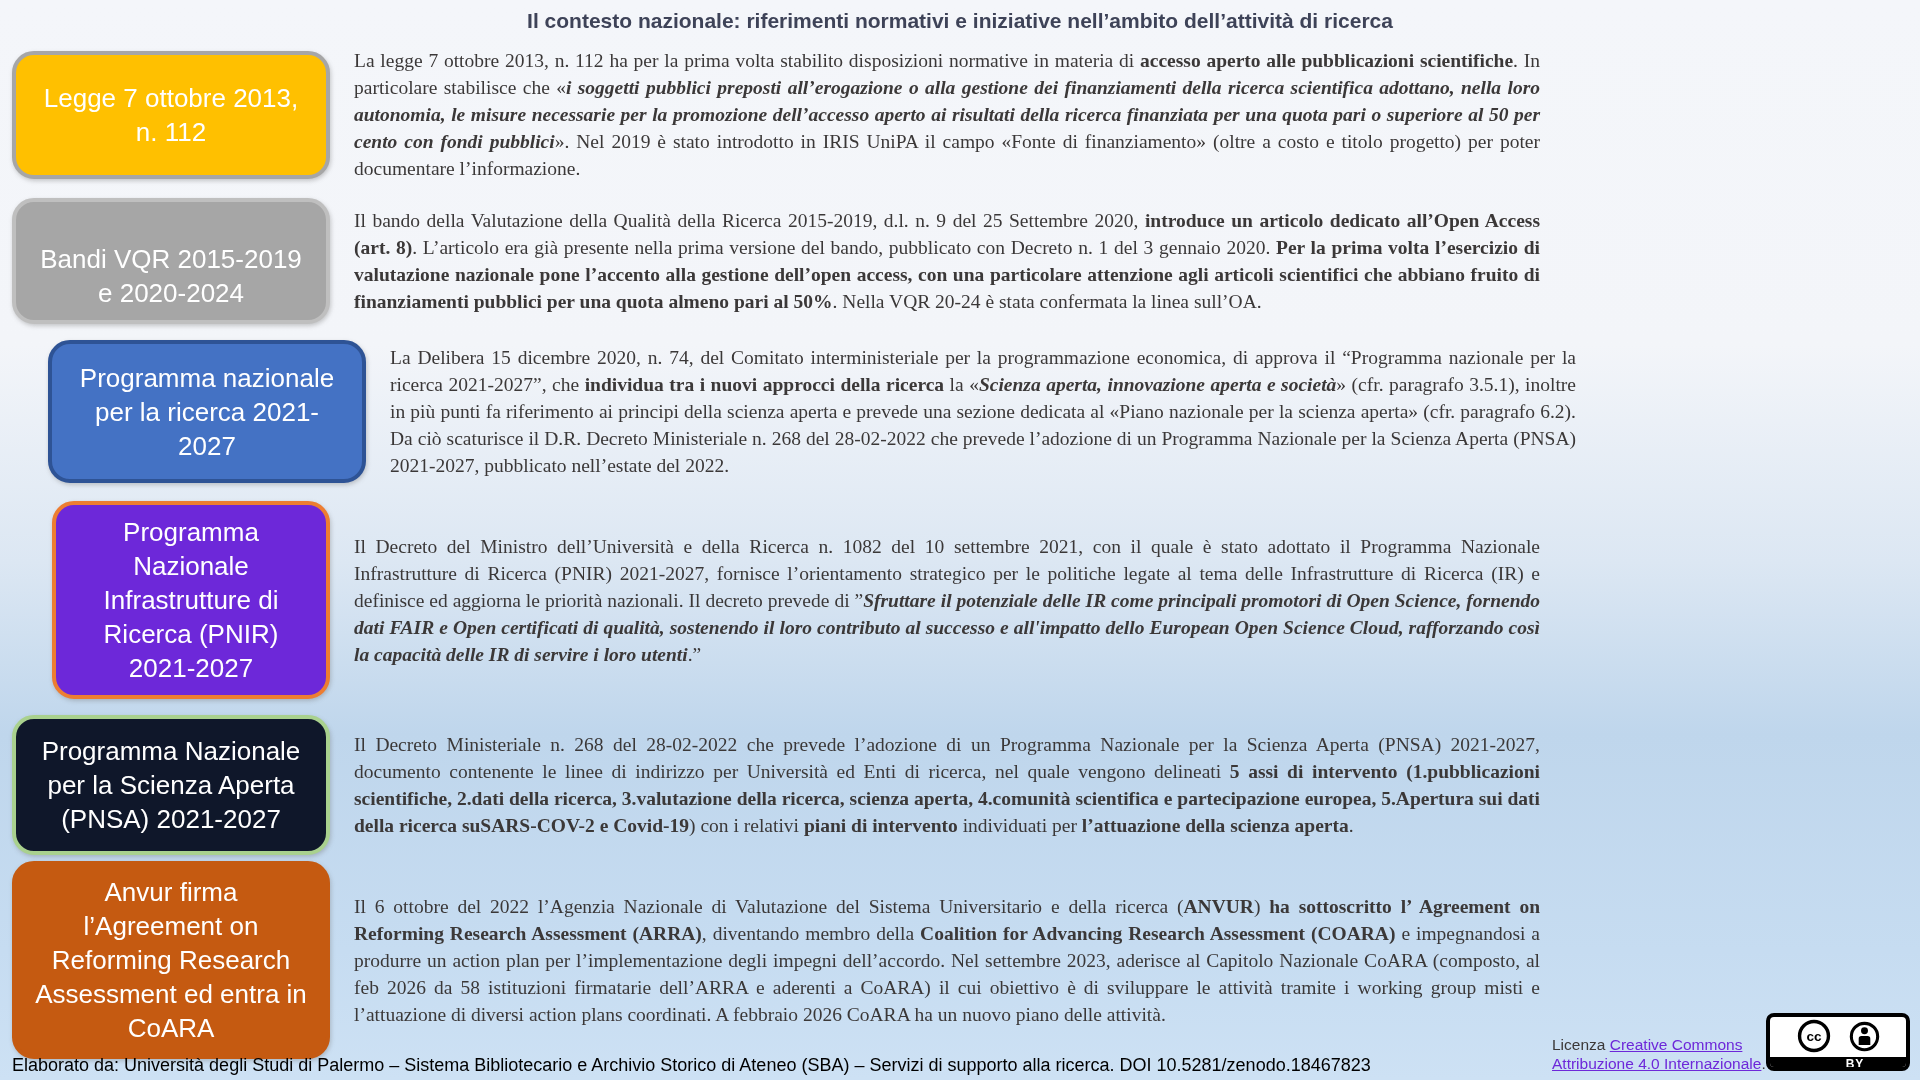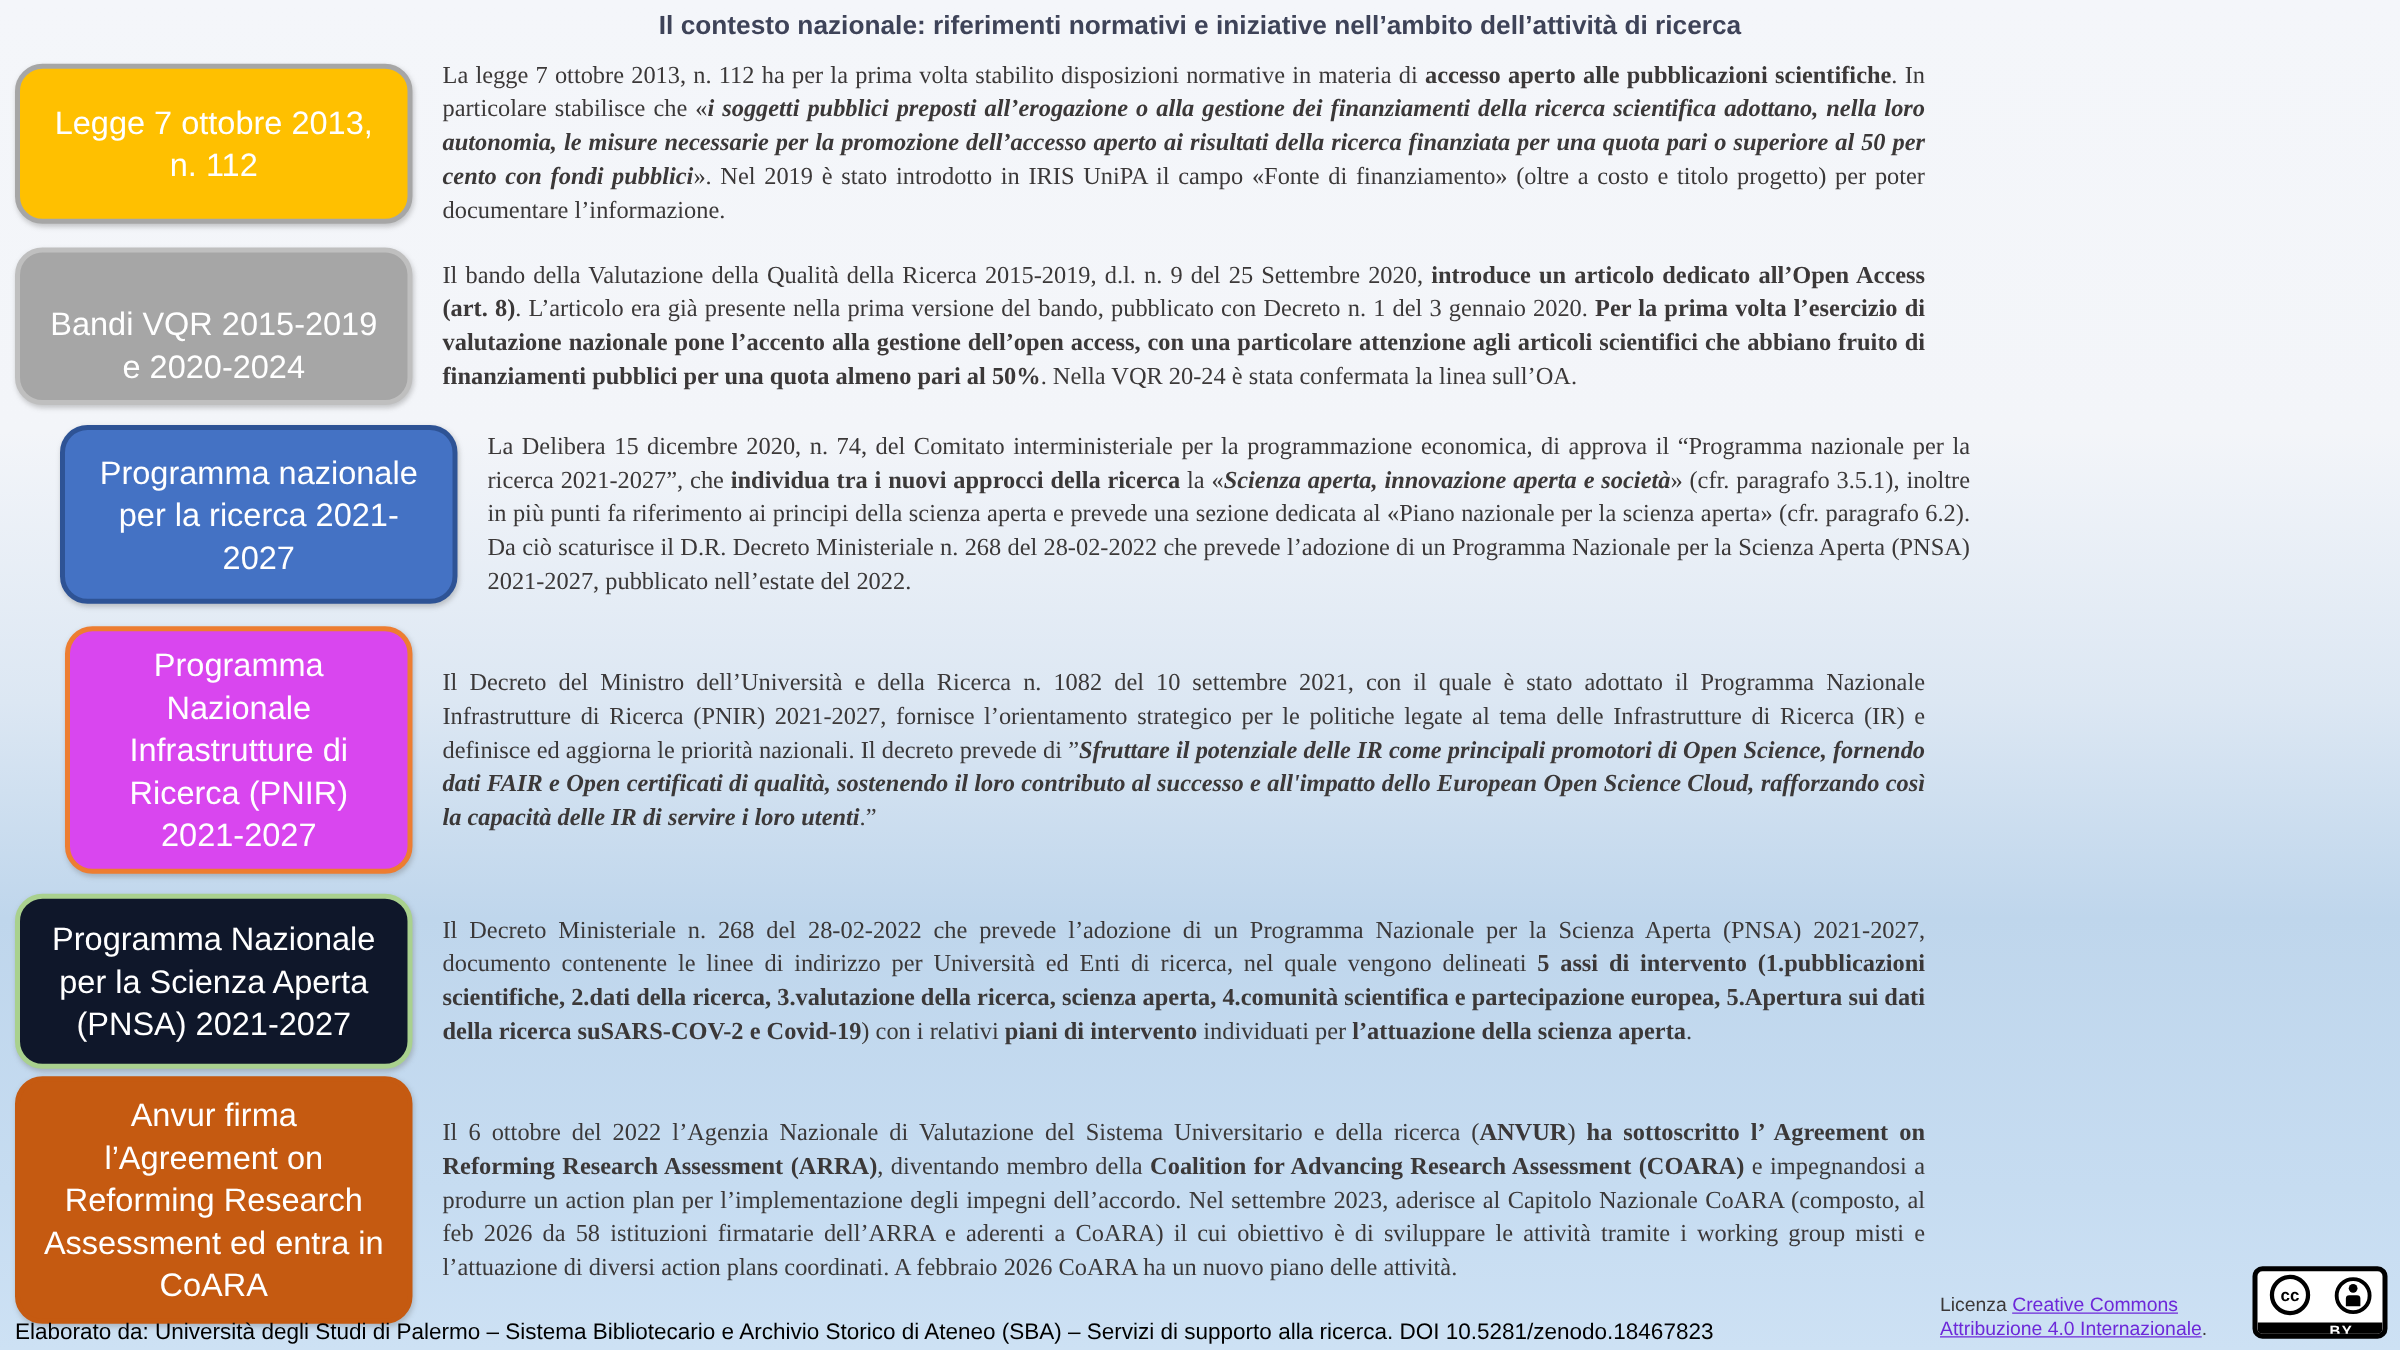--- a/index.html
+++ b/index.html
@@ -76,21 +76,21 @@
   }
   .license-block a{
     color:#2E75B6;
     text-decoration:underline;
     cursor:pointer;
   }
   .cc-badge{
     position:absolute;
     right:10px;
     bottom:9px;
-    width:108px;
+    width:144px;
     height:58px;
     background:#fff;
     border:4px solid #000;
     border-radius:8px;
     display:flex;
     flex-direction:column;
     overflow:hidden;
     cursor:pointer;
   }
   .cc-icons{
@@ -136,21 +136,21 @@
   </div>
 
   <div class="row row3">
     <div class="box" style="background: rgb(68, 114, 196); border-color: rgb(46, 83, 149);">
       <span>Programma nazionale per la ricerca 2021-2027</span>
     </div>
     <p class="para"><span>La Delibera 15 dicembre 2020, n. 74, del Comitato interministeriale per la programmazione economica, di approva il “Programma nazionale per la ricerca 2021-2027”, che </span><span class="b">individua tra i nuovi approcci della ricerca</span><span> la «</span><span class="b i">Scienza aperta, innovazione aperta e società</span><span>» (cfr. paragrafo 3.5.1), inoltre in più punti fa riferimento ai principi della scienza aperta e prevede una sezione dedicata al «Piano nazionale per la scienza aperta» (cfr. paragrafo 6.2). Da ciò scaturisce il D.R. Decreto Ministeriale n. 268 del 28-02-2022 che prevede l’adozione di un Programma Nazionale per la Scienza Aperta (PNSA) 2021-2027, pubblicato nell’estate del 2022.</span></p>
   </div>
 
   <div class="row row4">
-    <div class="box" style="background: #d946ef; border-color: rgb(237, 125, 49); margin-left: 40px;">
+    <div class="box" style="background: #6d28d9; border-color: rgb(237, 125, 49); margin-left: 40px;">
       <span>Programma Nazionale Infrastrutture di Ricerca (PNIR) 2021-2027</span>
     </div>
     <p class="para"><span>Il Decreto del Ministro dell’Università e della Ricerca n. 1082 del 10 settembre 2021, con il quale è stato adottato il Programma Nazionale Infrastrutture di Ricerca (PNIR) 2021-2027, fornisce l’orientamento strategico per le politiche legate al tema delle Infrastrutture di Ricerca (IR) e definisce ed aggiorna le priorità nazionali. Il decreto prevede di ”</span><span class="b i">Sfruttare il potenziale delle IR come principali promotori di Open Science, fornendo dati FAIR e Open certificati di qualità, sostenendo il loro contributo al successo e all'impatto dello European Open Science Cloud, rafforzando così la capacità delle IR di servire i loro utenti</span><span>.”</span></p>
   </div>
 
   <div class="row row5">
     <div class="box" style="background: #0f172a; border-color: rgb(169, 209, 142);">
       <span>Programma Nazionale per la Scienza Aperta (PNSA) 2021-2027</span>
     </div>
     <p class="para"><span>Il Decreto Ministeriale n. 268 del 28-02-2022 che prevede l’adozione di un Programma Nazionale per la Scienza Aperta (PNSA) 2021-2027, documento contenente le linee di indirizzo per Università ed Enti di ricerca, nel quale vengono delineati </span><span class="b">5 assi di intervento</span><span> </span><span class="b">(1.pubblicazioni scientifiche, 2.dati della ricerca, 3.valutazione della ricerca, scienza aperta, 4.comunità scientifica e partecipazione europea, 5.Apertura sui dati della ricerca suSARS-COV-2 e Covid-19</span><span>) con i relativi </span><span class="b">piani di intervento</span><span> individuati per </span><span class="b">l’attuazione della scienza aperta</span><span>.</span></p>

